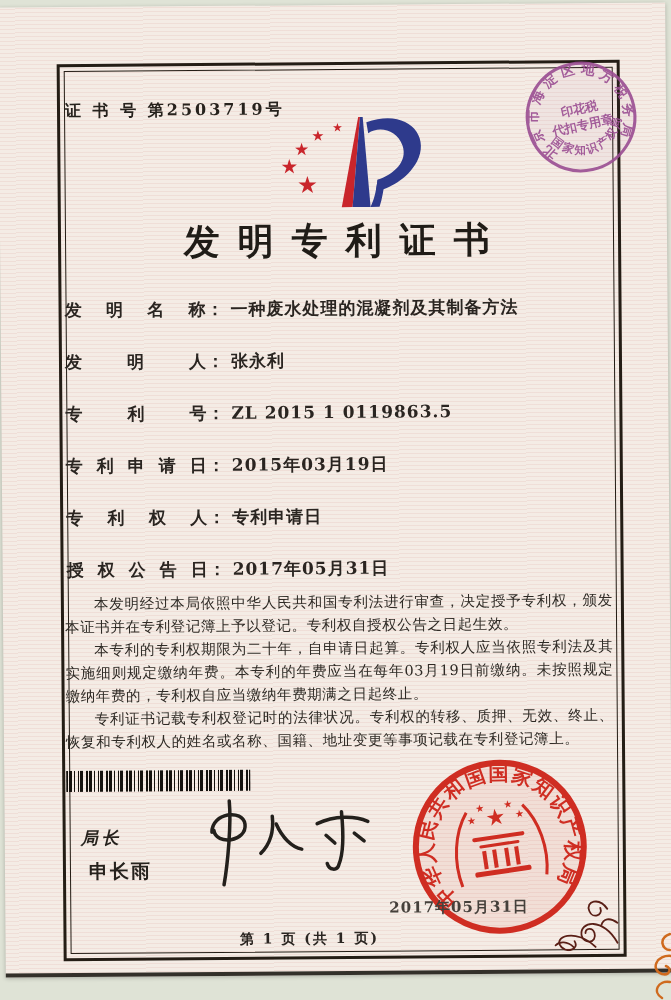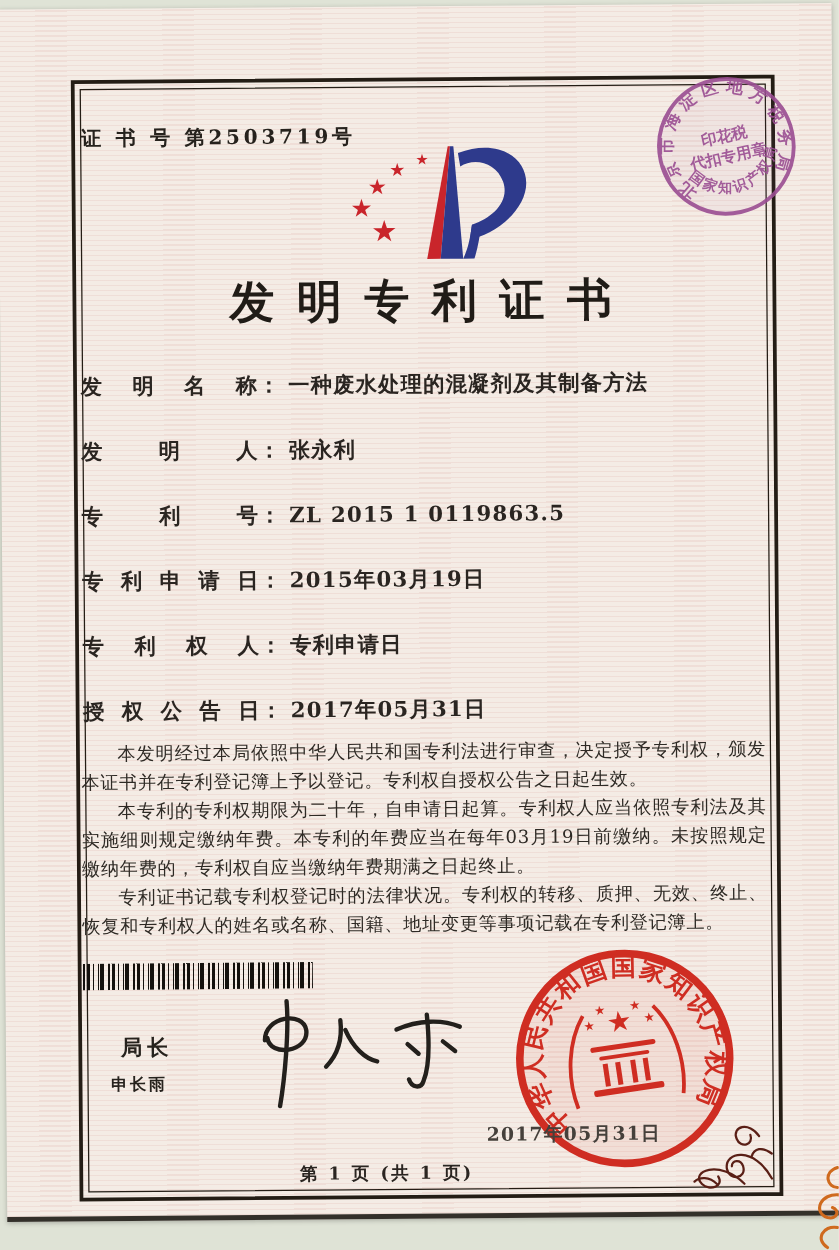--- a/index.html
+++ b/index.html
@@ -50,22 +50,22 @@
   .barcode{
     position:absolute;left:62px;top:764px;width:184px;height:21px;
     background:repeating-linear-gradient(90deg,
       #14110d 0 2px,transparent 2px 3px,
       #14110d 3px 6px,transparent 6px 8px,
       #14110d 8px 9px,transparent 9px 12px,
       #14110d 12px 13px,transparent 13px 14px,
       #14110d 14px 17px,transparent 17px 20px);
   }
   
-  .sig-title{position:absolute;left:92px;top:820px;font-size:17px;font-weight:bold;color:#26221d;letter-spacing:4px;}
-  .sig-name{position:absolute;left:84px;top:852px;font-size:13px;font-weight:bold;color:#26221d;letter-spacing:2px;}
+  .sig-title{position:absolute;left:76px;top:820px;font-size:17px;font-weight:bold;color:#26221d;letter-spacing:4px;font-style:italic;}
+  .sig-name{position:absolute;left:84px;top:852px;font-size:19px;font-weight:bold;color:#26221d;letter-spacing:2px;}
   .sig-hand{position:absolute;left:178px;top:788px;width:195px;height:100px;}
   
   .seal{position:absolute;left:406px;top:754px;width:178px;height:178px;transform:rotate(-8deg);z-index:3;}
   .seal-date{
     position:absolute;left:384px;top:894px;z-index:4;
     font-size:15px;font-weight:bold;color:#45403b;letter-spacing:1px;
   }
   
   .flourish{position:absolute;left:528px;top:880px;width:88px;height:68px;}
   .corner-orange{position:absolute;left:636px;top:928px;width:38px;height:72px;z-index:1;}

